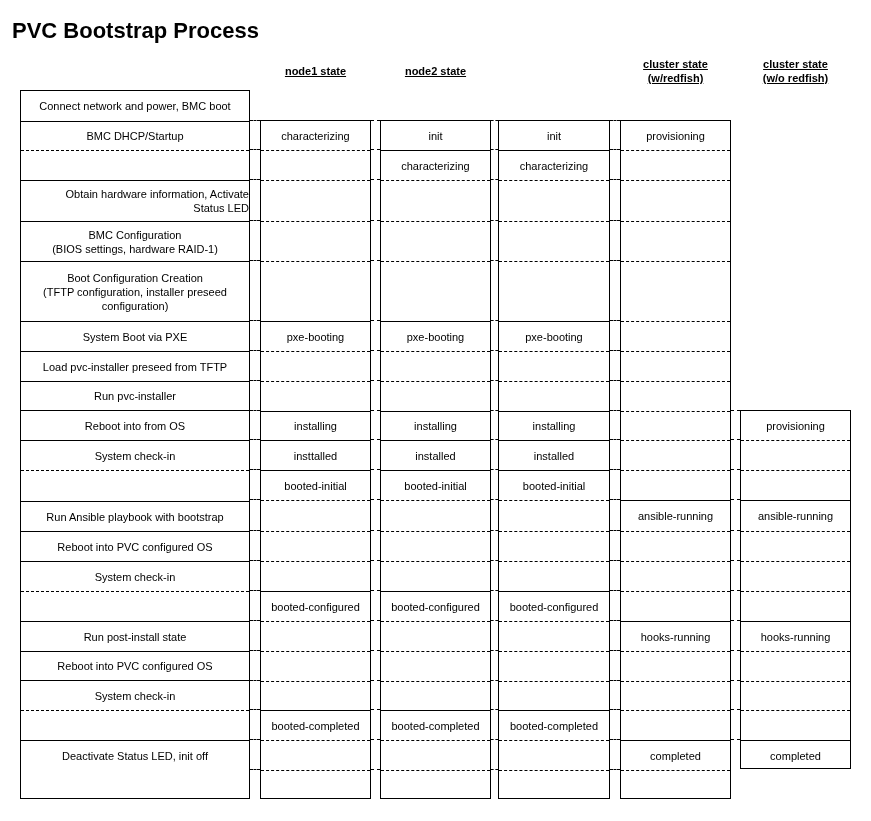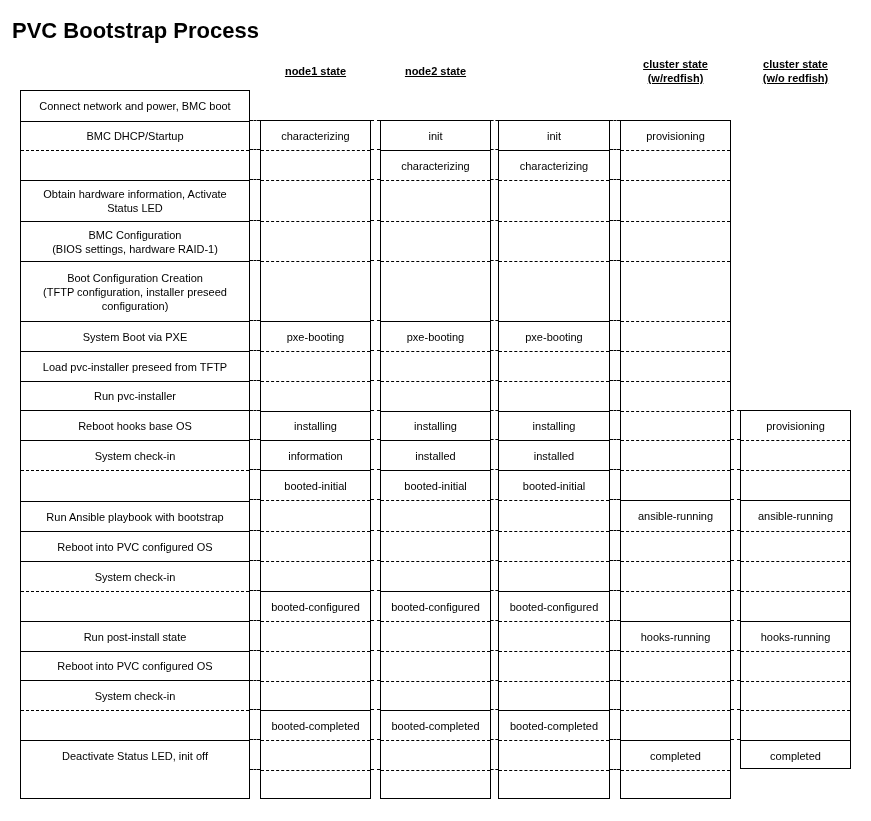--- a/index.html
+++ b/index.html
@@ -78,21 +78,21 @@
   <div class="diagram-title">PVC Bootstrap Process</div>
 
     <div class="col-box" style="left: 20px; top: 90px; width: 230px; height: 709px;">
       <div class="cell b-none" style="height: 30px;">
         <div class="cell-line">Connect network and power, BMC boot</div>
       </div>
       <div class="cell b-solid" style="height: 29px;">
         <div class="cell-line">BMC DHCP/Startup</div>
       </div>
       <div class="cell b-dashed" style="height: 30px;"></div>
-      <div class="cell b-solid" style="height: 41px;">
+      <div class="cell b-solid" style="height: 41px; align-items: flex-end;">
         <div class="cell-line">Obtain hardware information, Activate</div>
         <div class="cell-line">Status LED</div>
       </div>
       <div class="cell b-solid" style="height: 40px;">
         <div class="cell-line">BMC Configuration</div>
         <div class="cell-line">(BIOS settings, hardware RAID-1)</div>
       </div>
       <div class="cell b-solid" style="height: 60px;">
         <div class="cell-line">Boot Configuration Creation</div>
         <div class="cell-line">(TFTP configuration, installer preseed</div>
@@ -101,21 +101,21 @@
       <div class="cell b-solid" style="height: 30px;">
         <div class="cell-line">System Boot via PXE</div>
       </div>
       <div class="cell b-solid" style="height: 30px;">
         <div class="cell-line">Load pvc-installer preseed from TFTP</div>
       </div>
       <div class="cell b-solid" style="height: 29px;">
         <div class="cell-line">Run pvc-installer</div>
       </div>
       <div class="cell b-solid" style="height: 30px;">
-        <div class="cell-line">Reboot hooks base OS</div>
+        <div class="cell-line">Reboot into from OS</div>
       </div>
       <div class="cell b-solid" style="height: 30px;">
         <div class="cell-line">System check-in</div>
       </div>
       <div class="cell b-dashed" style="height: 31px;"></div>
       <div class="cell b-solid" style="height: 30px;">
         <div class="cell-line">Run Ansible playbook with bootstrap</div>
       </div>
       <div class="cell b-solid" style="height: 30px;">
         <div class="cell-line">Reboot into PVC configured OS</div>
@@ -151,21 +151,21 @@
       <div class="cell b-dashed" style="height: 60px;"></div>
       <div class="cell b-solid" style="height: 30px;">
         <div class="cell-line">pxe-booting</div>
       </div>
       <div class="cell b-dashed" style="height: 30px;"></div>
       <div class="cell b-dashed" style="height: 30px;"></div>
       <div class="cell b-solid" style="height: 29px;">
         <div class="cell-line">installing</div>
       </div>
       <div class="cell b-solid" style="height: 30px;">
-        <div class="cell-line">information</div>
+        <div class="cell-line">insttalled</div>
       </div>
       <div class="cell b-solid" style="height: 30px;">
         <div class="cell-line">booted-initial</div>
       </div>
       <div class="cell b-dashed" style="height: 31px;"></div>
       <div class="cell b-dashed" style="height: 30px;"></div>
       <div class="cell b-dashed" style="height: 30px;"></div>
       <div class="cell b-solid" style="height: 30px;">
         <div class="cell-line">booted-configured</div>
       </div>

